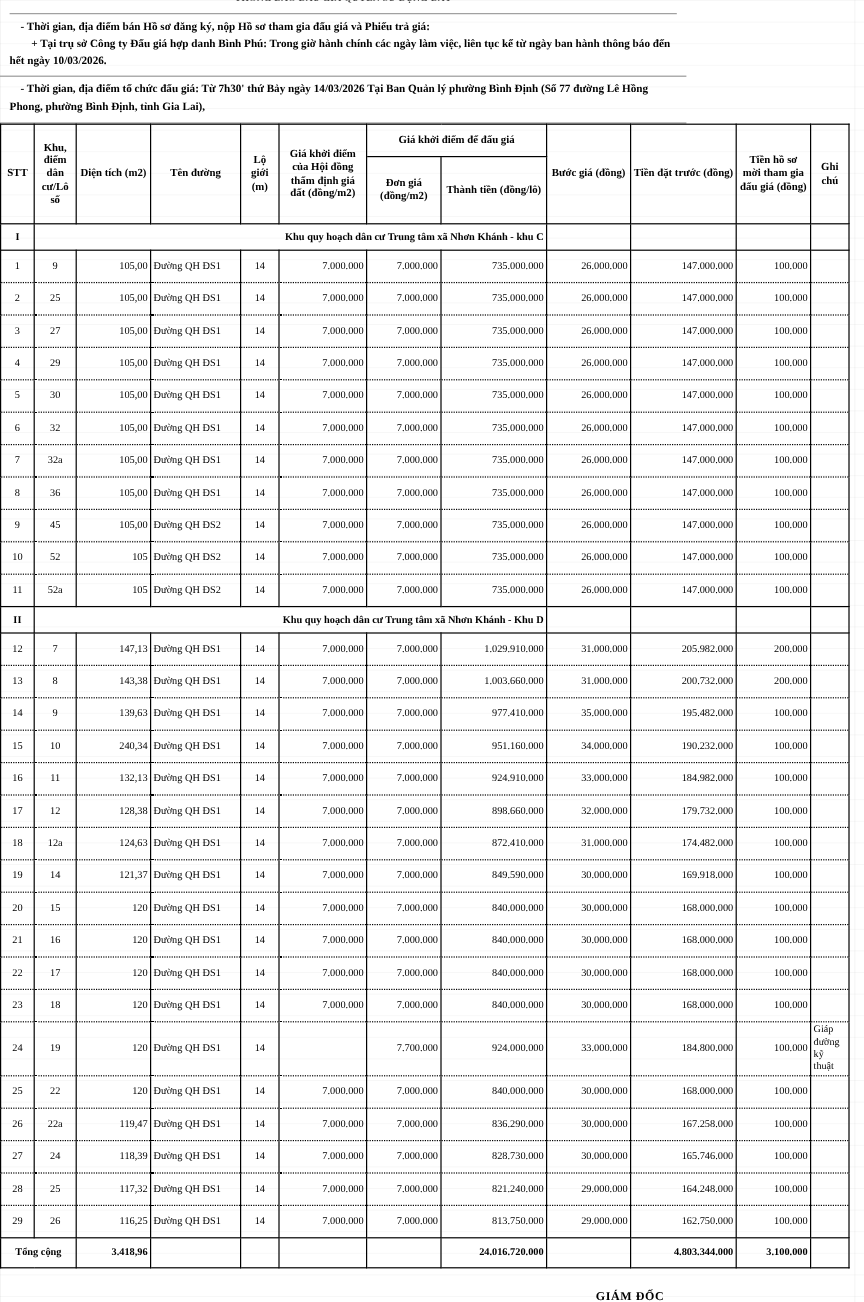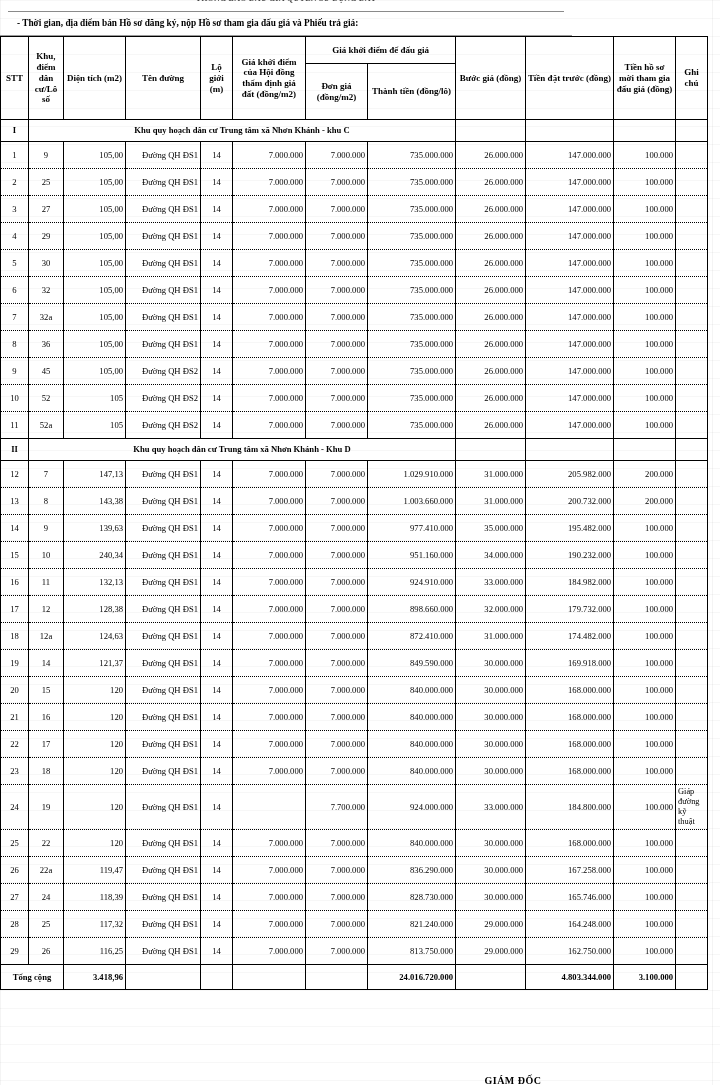--- a/index.html
+++ b/index.html
@@ -58,26 +58,26 @@
     vertical-align:middle;
     line-height:1.2;
   }
   thead th{
     text-align:center;font-weight:bold;font-size:9px;line-height:1.22;
     padding:2px 1px;
   }
   thead tr.h1 th{height:82px;}
   td.c{text-align:center;}
   td.r{text-align:right;padding-right:3px;}
-  td.l{text-align:right;padding-left:3px;}
+  td.l{text-align:left;padding-left:3px;}
   tr.data td{height:26px;border-top:1px dotted #000;border-bottom:1px dotted #000;}
   tr.data td.solid-b{border-bottom:1px solid #000;}
   tr.first-of-block td{border-top:1px solid #000;}
   tr.section td{
-    height:21px;font-weight:bold;text-align:center;
+    height:21px;font-weight:bold;text-align:right;
     border-top:1px solid #000;border-bottom:1px solid #000;
   }
   tr.section td.stt{text-align:center;}
   tr.total td{
     height:24px;font-weight:bold;border-top:1px solid #8b5cf6;border-bottom:1px solid #000;
   }
   tr.tall td{height:44px;}
   td.note{font-size:8.4px;line-height:1.25;}
 
   
@@ -92,40 +92,44 @@
   col.w-bg{width:70px;}
   col.w-dt2{width:88px;}
   col.w-hs{width:62px;}
   col.w-gc{width:32px;}
 
   .footer-sign{
     position:absolute;left:0;right:0;bottom:0;height:20px;
     z-index:3;overflow:hidden;
   }
   .footer-sign .director{
-    position:absolute;left:443px;top:10px;width:140px;text-align:center;
+    position:absolute;left:455px;top:10px;width:140px;text-align:center;
     font-weight:bold;font-size:10px;letter-spacing:.5px;
     white-space:nowrap;
   }
 </style>
 </head>
 <body>
 
 <div class="sheet-grid"></div>
 
 <div class="page">
 
   <div class="cutline">
     <span>THÔNG BÁO ĐẤU GIÁ QUYỀN SỬ DỤNG ĐẤT</span>
   </div>
 
   <div class="notebox">
     <p class="ind1">- Thời gian, địa điểm bán Hồ sơ đăng ký, nộp Hồ sơ tham gia đấu giá và Phiếu trả giá:</p>
+    <p class="ind2">+ Tại trụ sở Công ty Đấu giá hợp danh Bình Phú: Trong giờ hành chính các ngày làm việc, liên tục kể từ ngày ban hành thông báo đến hết ngày 10/03/2026.</p>
   </div>
 
+  <div class="notebox">
+    <p class="ind1">- Thời gian, địa điểm tổ chức đấu giá: Từ 7h30' thứ Bảy ngày 14/03/2026 Tại Ban Quản lý phường Bình Định (Số 77 đường Lê Hồng Phong, phường Bình Định, tỉnh Gia Lai),</p>
+  </div>
 
   <table class="auction">
     <colgroup>
       <col class="w-stt">
         <col class="w-khu">
         <col class="w-dt">
         <col class="w-ten">
         <col class="w-lg">
       <col class="w-hd">
         <col class="w-dg">

